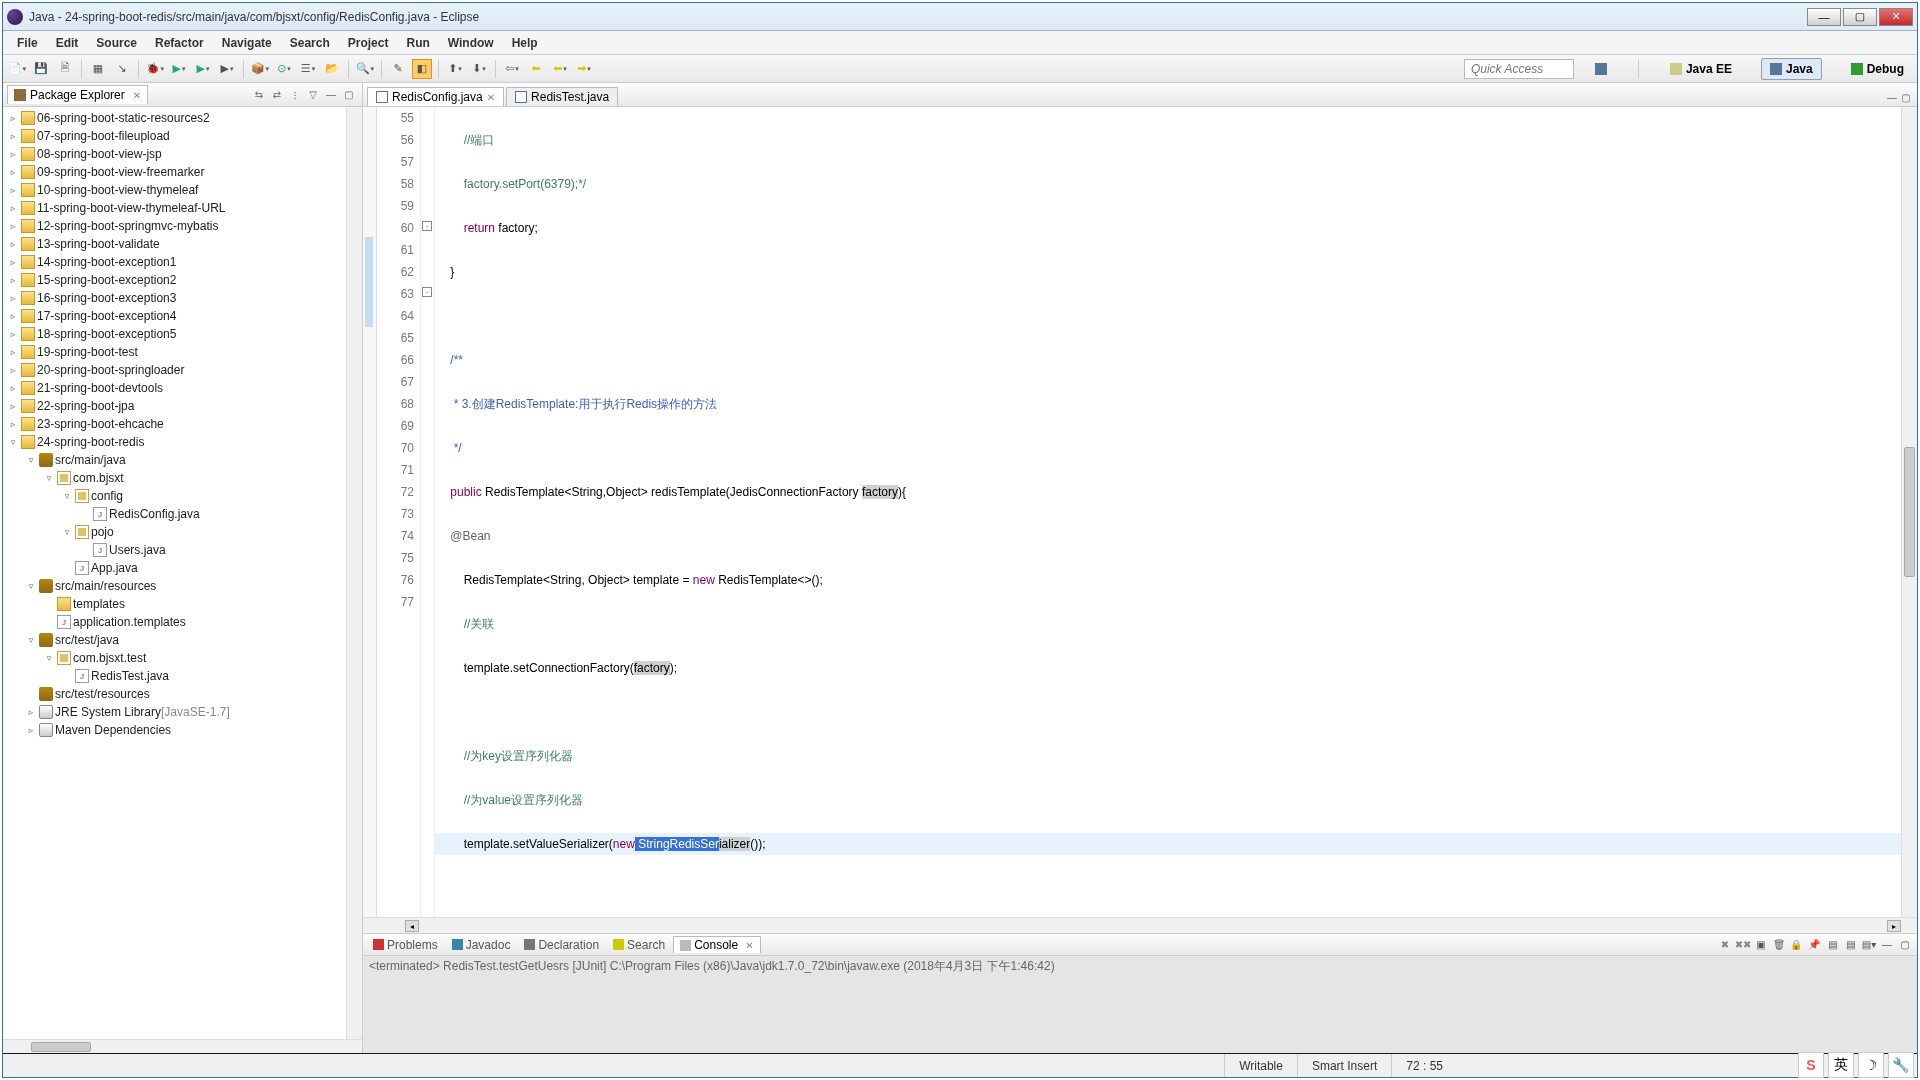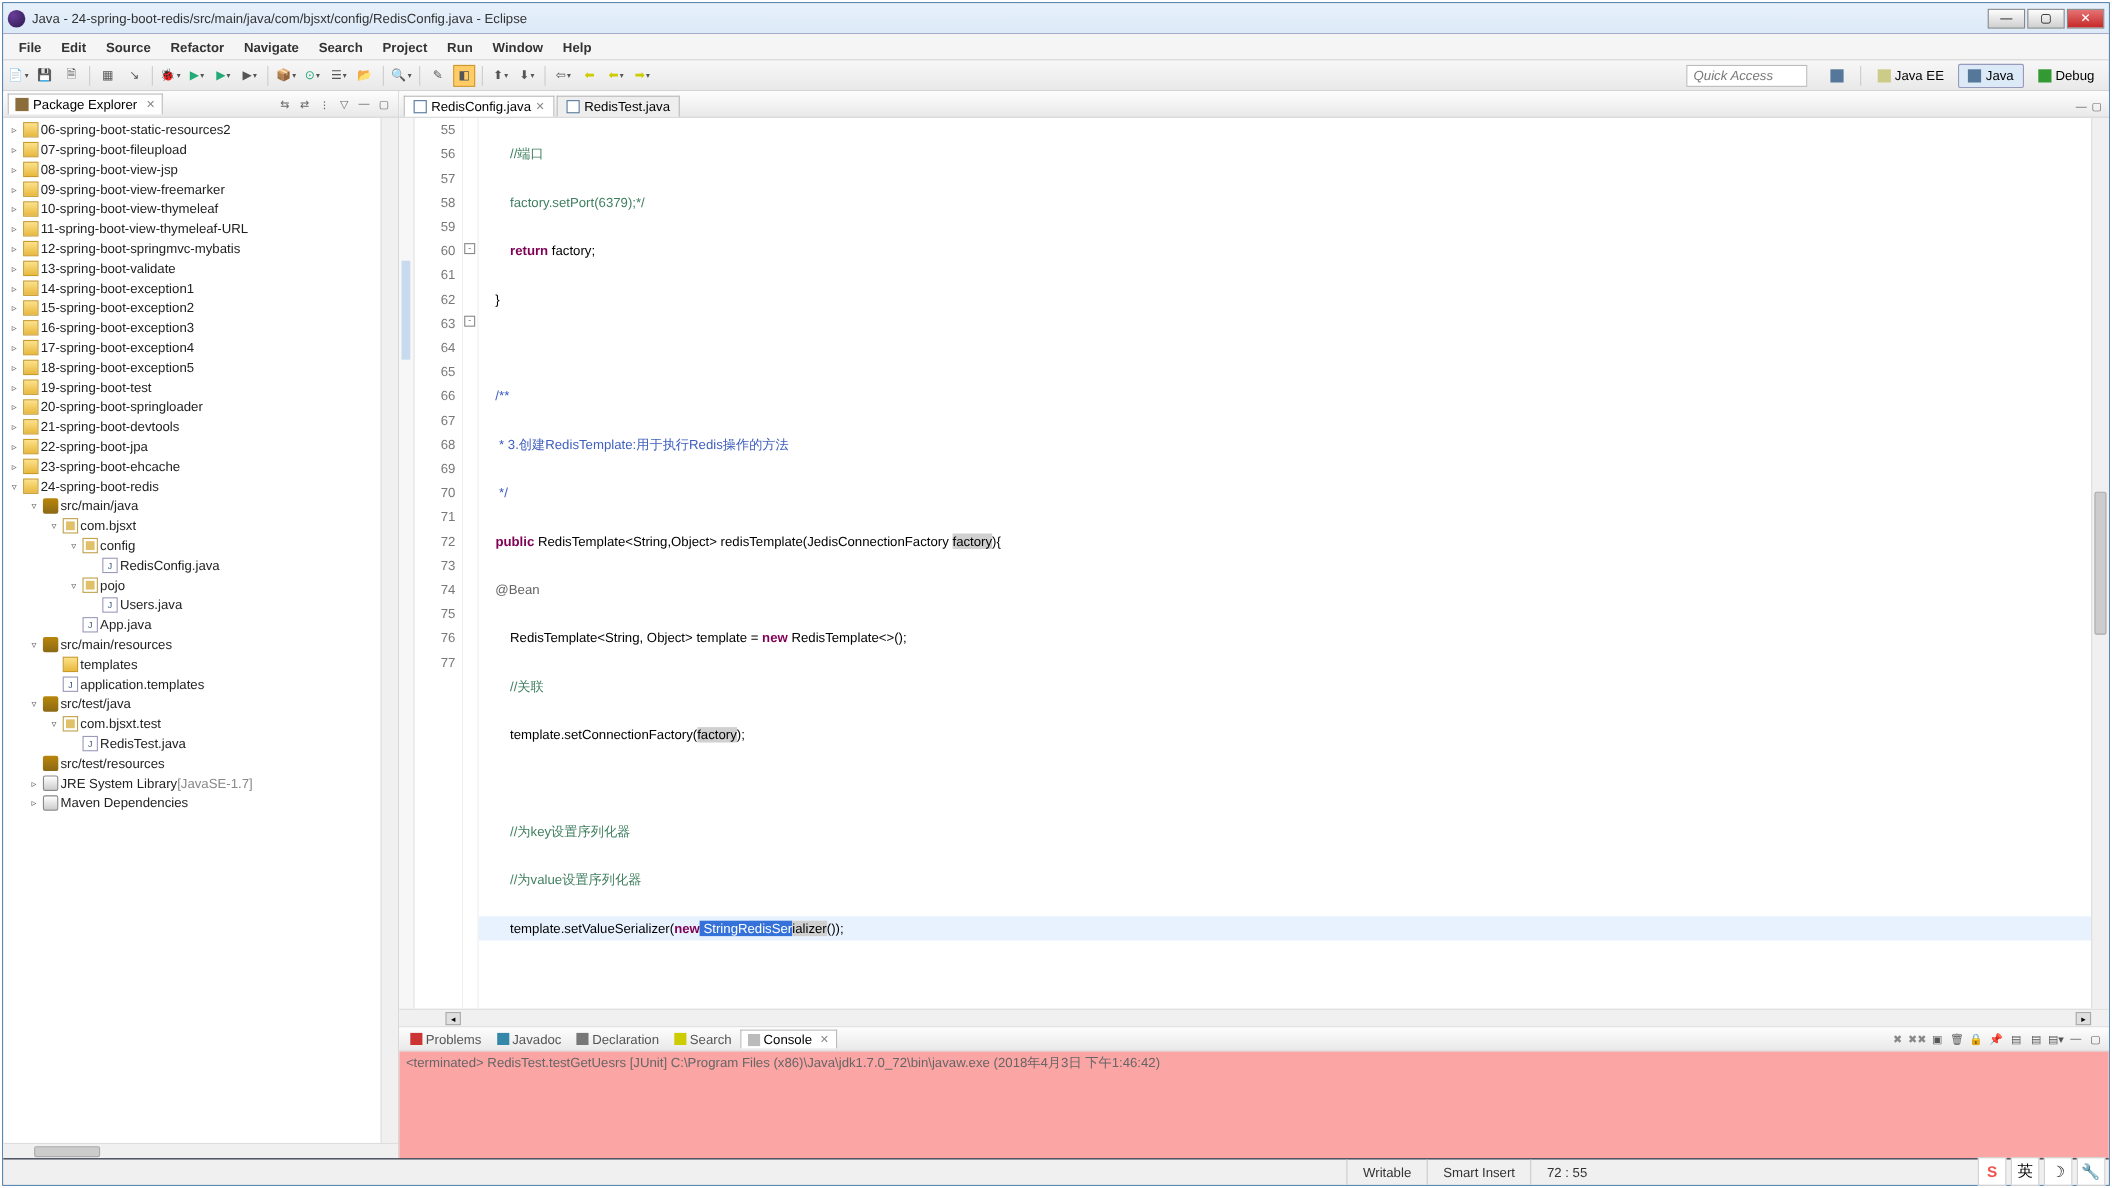--- a/index.html
+++ b/index.html
@@ -12,21 +12,21 @@
 .titlebar .winbtn { width:34px; height:18px; background:linear-gradient(#fdfdfd,#d0d0d0); border:1px solid #888; display:flex; align-items:center; justify-content:center; font-size:11px; }
 .titlebar .winbtn.close { background:linear-gradient(#e57373,#c62828); color:#fff; }
 .menubar { height:24px; background:#f5f5f5; display:flex; align-items:center; padding:0 6px; gap:2px; border-bottom:1px solid #ccc;font-weight:bold; }
 .menubar .mitem { padding:2px 8px; color:#333; }
 .toolbar { height:28px; background:linear-gradient(#f7f7f7,#e9e9e9); display:flex; align-items:center; padding:0 4px; gap:4px; border-bottom:1px solid #ccc; }
 .toolbar .tbtn { width:20px; height:20px; display:flex; align-items:center; justify-content:center; font-size:11px; color:#555; }
 .toolbar .tbtn.drop::after { content:"▾"; font-size:7px; margin-left:1px; color:#555; }
 .toolbar .sep { width:1px; height:18px; background:#ccc; margin:0 2px; }
 .toolbar .spacer { flex:1; }
 .quick-access { width:110px; height:20px; border:1px solid #bbb; background:#fff; padding:0 6px; display:flex; align-items:center; color:#777; font-style:italic; }
-.persp { display:flex; gap:4px; align-items:center; margin-left:8px; }
+.persp { display:flex; gap:20px; align-items:center; margin-left:8px;font-weight:bold; }
 .persp .pbtn { height:22px; padding:0 8px; display:flex; align-items:center; gap:4px; border:1px solid transparent; }
 .persp .pbtn.active { background:#dce9f7; border:1px solid #99b; border-radius:2px; }
 .persp .pico { width:12px; height:12px; }
 .main-area { display:flex; height:calc(100% - 28px - 24px - 28px - 24px); }
 .sidebar { width:360px; background:#fff; border-right:1px solid #ccc; display:flex; flex-direction:column; }
 .view-header { height:24px; background:linear-gradient(#fdfdfd,#e9e9e9); display:flex; align-items:center; padding:0 4px; border-bottom:1px solid #ccc; }
 .view-header .vtab { padding:2px 6px; background:#fff; border:1px solid #bbb; border-bottom:none; display:flex; align-items:center; gap:4px; }
 .view-header .vtab .vico { width:12px; height:12px; background:#8a6d3b; }
 .view-header .vtab .x { margin-left:4px; color:#888; font-size:10px; }
 .view-header .vspacer { flex:1; }
@@ -57,38 +57,38 @@
 .editor-tabs .ebtn { width:14px; height:14px; display:flex; align-items:center; justify-content:center; color:#666; font-size:10px; margin-bottom:2px; }
 .editor-body { flex:1; display:flex; position:relative; overflow:hidden; }
 .overview-ruler { width:14px; background:#f7f7f7; border-right:1px solid #ddd; }
 .gutter { width:44px; background:#fff; text-align:right; padding-right:6px; font-family:Consolas,monospace; font-size:16px; color:#787878; border-right:1px solid #eee; }
 .gutter .gline { height:22px; line-height:22px; }
 .fold-ruler { width:14px; background:#fff; border-right:1px solid #eee; position:relative; }
 .fold-ruler .fmark { position:absolute; left:1px; width:10px; height:10px; border:1px solid #888; font-size:8px; line-height:8px; text-align:center; color:#666; background:#fff; }
 .code { flex:1; font-family:Consolas,"Courier New",monospace; font-size:16px; line-height:22px; white-space:pre; color:#000; position:relative; overflow:hidden; }
 .code .cline { height:22px; padding-left:2px; }
 .code .cline.hl { background:#e8f2fe; }
-.kw { color:#7f0055; font-weight:bold; }
+.kw { color:#7f0055; font-weight:normal; }
 .cm { color:#3f7f5f; }
 .jd { color:#3f5fbf; }
 .str-hl { background:#d0d0d0; }
 .sel { background:#3471d8; color:#fff; }
 .anno { color:#646464; }
 .editor-vscroll { position:absolute; right:0; top:0; bottom:0; width:16px; background:#f0f0f0; border-left:1px solid #ddd; }
 .editor-vscroll .vthumb { position:absolute; left:2px; right:2px; top:340px; height:130px; background:#ccc; border:1px solid #aaa; border-radius:2px; }
 .editor-hscroll { height:16px; background:#f0f0f0; border-top:1px solid #ddd; position:relative; }
 .editor-hscroll .harrow { position:absolute; top:2px; width:14px; height:12px; background:#e0e0e0; border:1px solid #aaa; font-size:8px; display:flex; align-items:center; justify-content:center; }
 .console-area { height:120px; border-top:1px solid #ccc; display:flex; flex-direction:column; }
 .console-tabs { height:22px; background:linear-gradient(#fdfdfd,#e9e9e9); display:flex; align-items:center; padding:0 4px; border-bottom:1px solid #ccc; gap:2px; }
 .console-tabs .ctab { padding:1px 6px; display:flex; align-items:center; gap:3px; color:#555; }
 .console-tabs .ctab.active { background:#fff; border:1px solid #bbb; border-bottom:none; color:#000; }
 .console-tabs .ctab .cico { width:11px; height:11px; }
 .console-tabs .cspacer { flex:1; }
 .console-tabs .cbtn { width:16px; height:16px; display:flex; align-items:center; justify-content:center; font-size:10px; color:#555; }
-.console-body { flex:1; background:#fca5a5; padding:2px 6px; font-family:Consolas,monospace; font-size:12px; color:#666; }
+.console-body { flex:1; background:#e5e5e5; padding:2px 6px; font-family:Consolas,monospace; font-size:12px; color:#666; }
 .statusbar { position:absolute; left:0; right:0; bottom:0; height:24px; background:#f0f0f0; border-top:1px solid #0f172a; display:flex; align-items:center; }
 .statusbar .scell { padding:0 14px; border-left:1px solid #ccc; height:100%; display:flex; align-items:center; color:#333; }
 .statusbar .sflex { flex:1; }
 .tray { position:absolute; right:6px; bottom:2px; display:flex; gap:4px; }
 .tray .ticon { width:26px; height:26px; border:1px solid #ccc; background:#fff; display:flex; align-items:center; justify-content:center; font-size:14px; }
 </style>
 </head>
 <body>
 
 <div class="win-frame">

